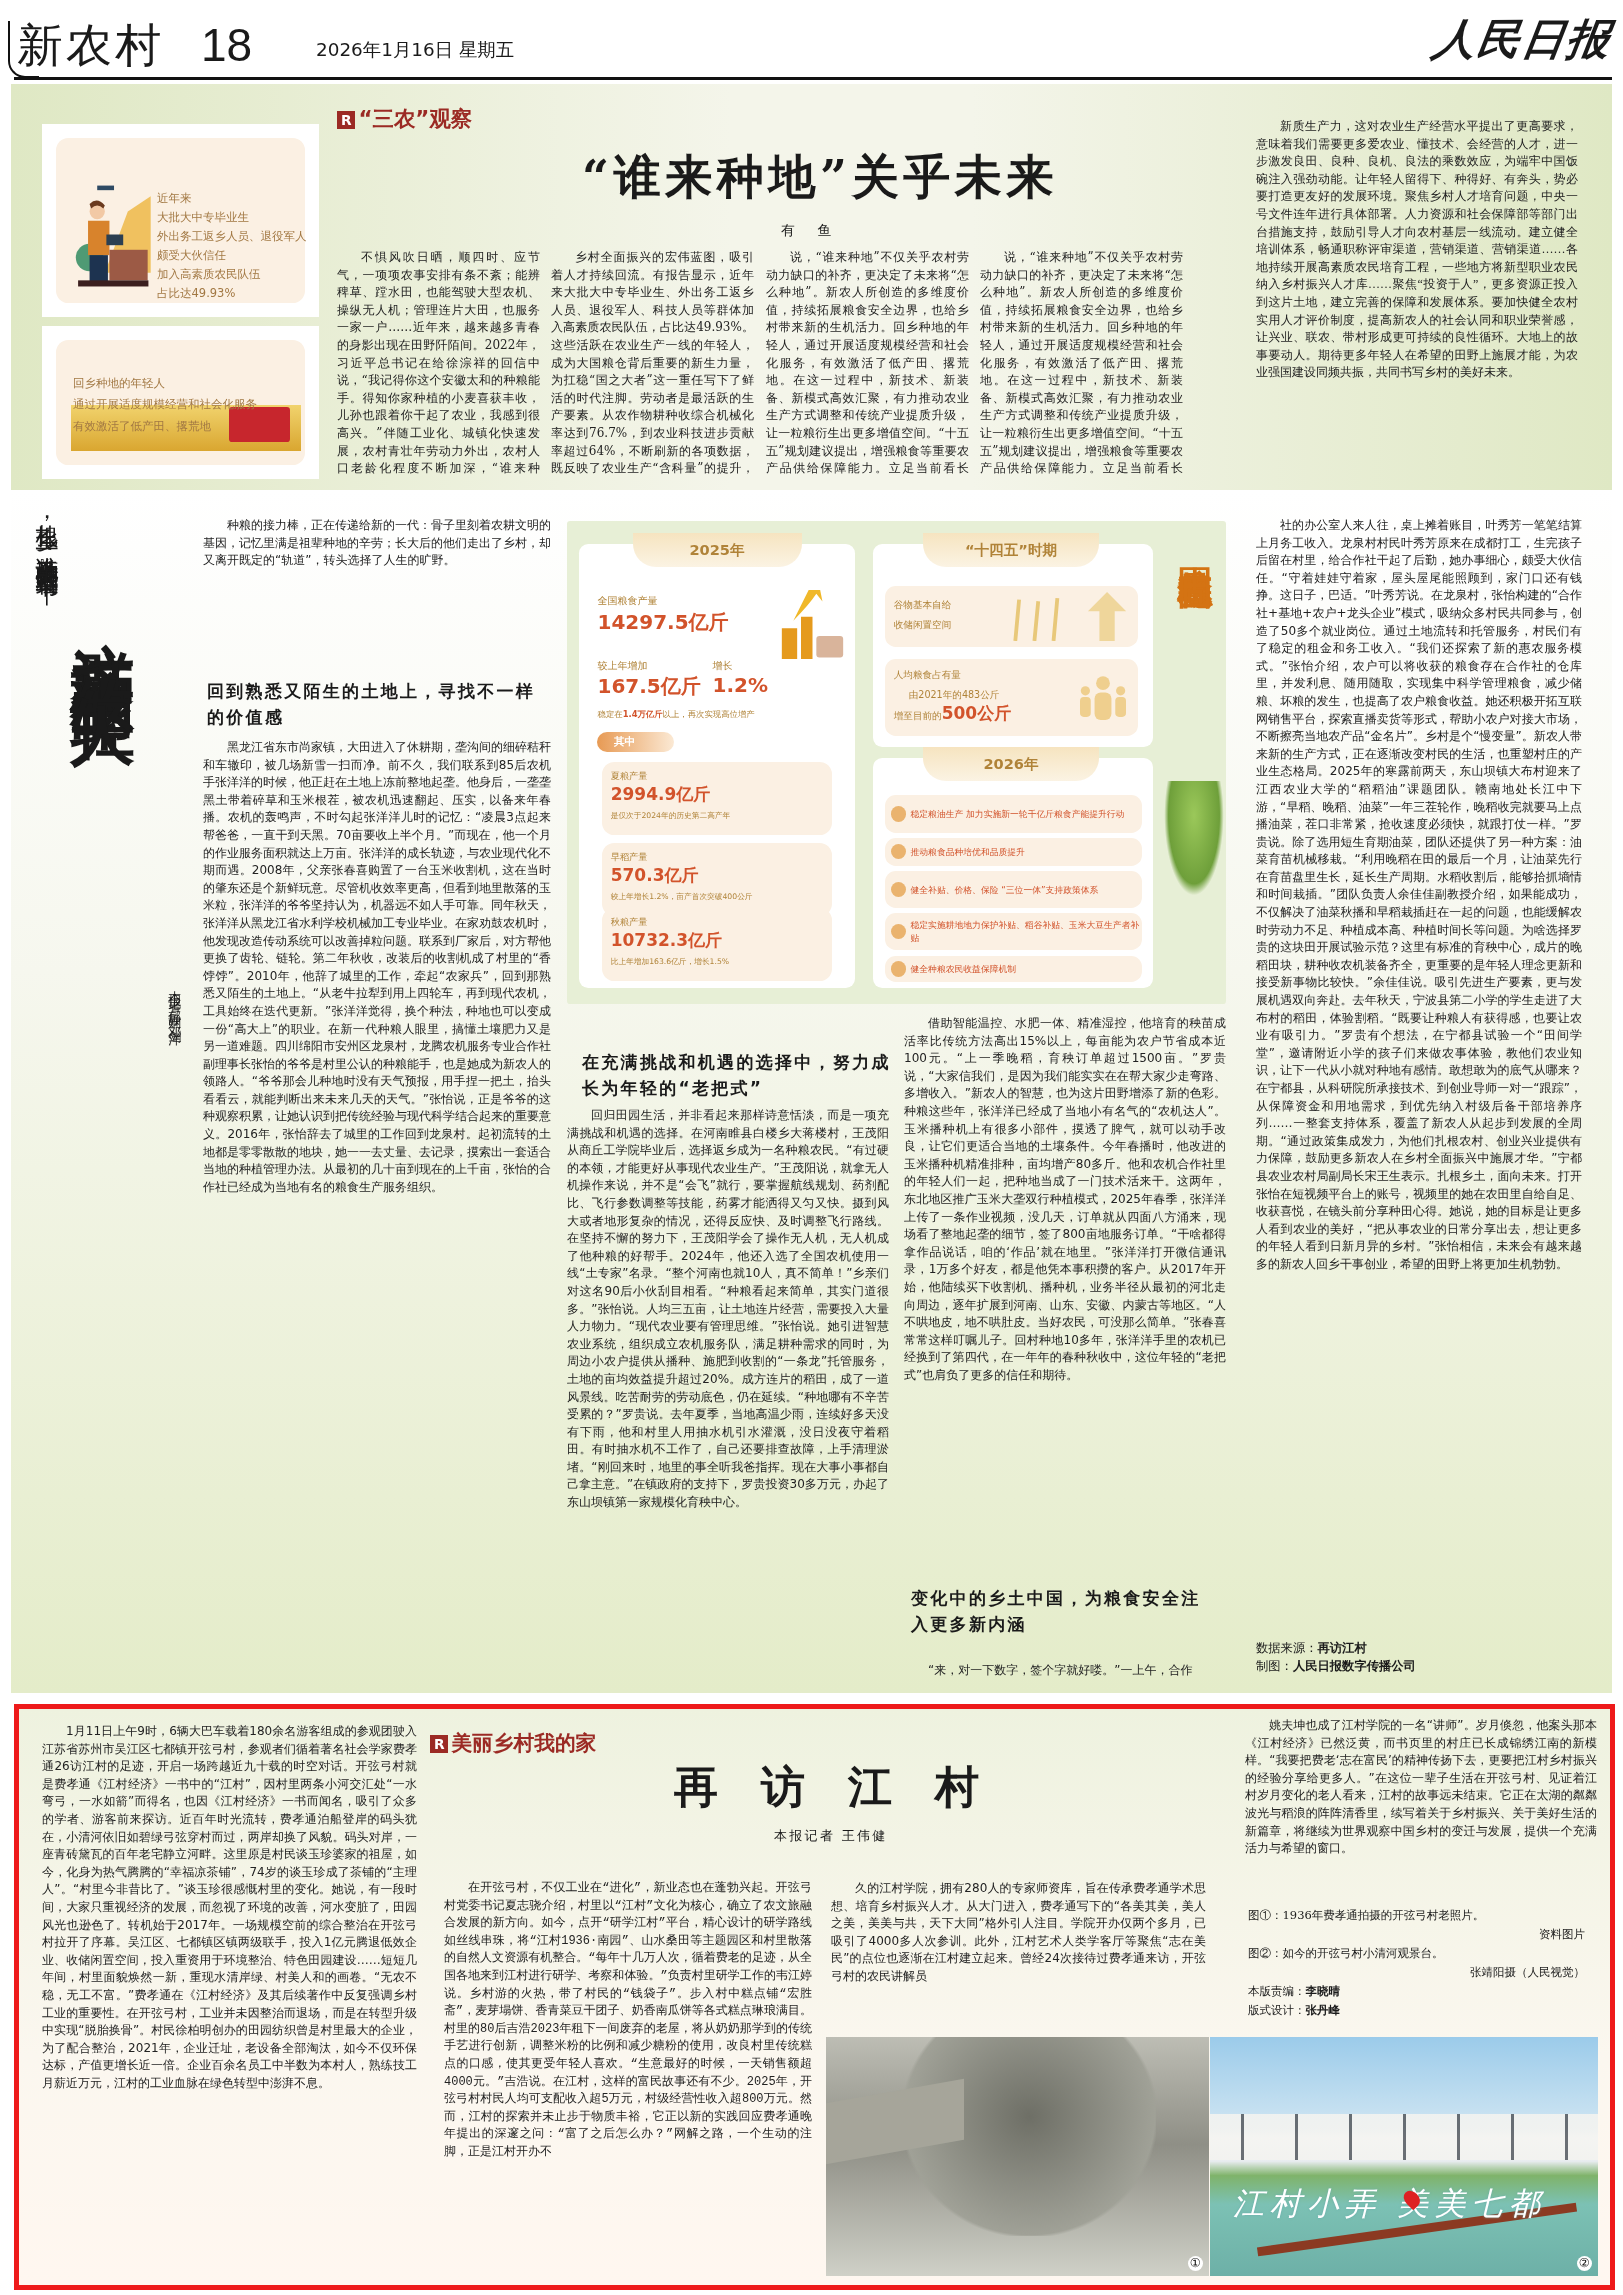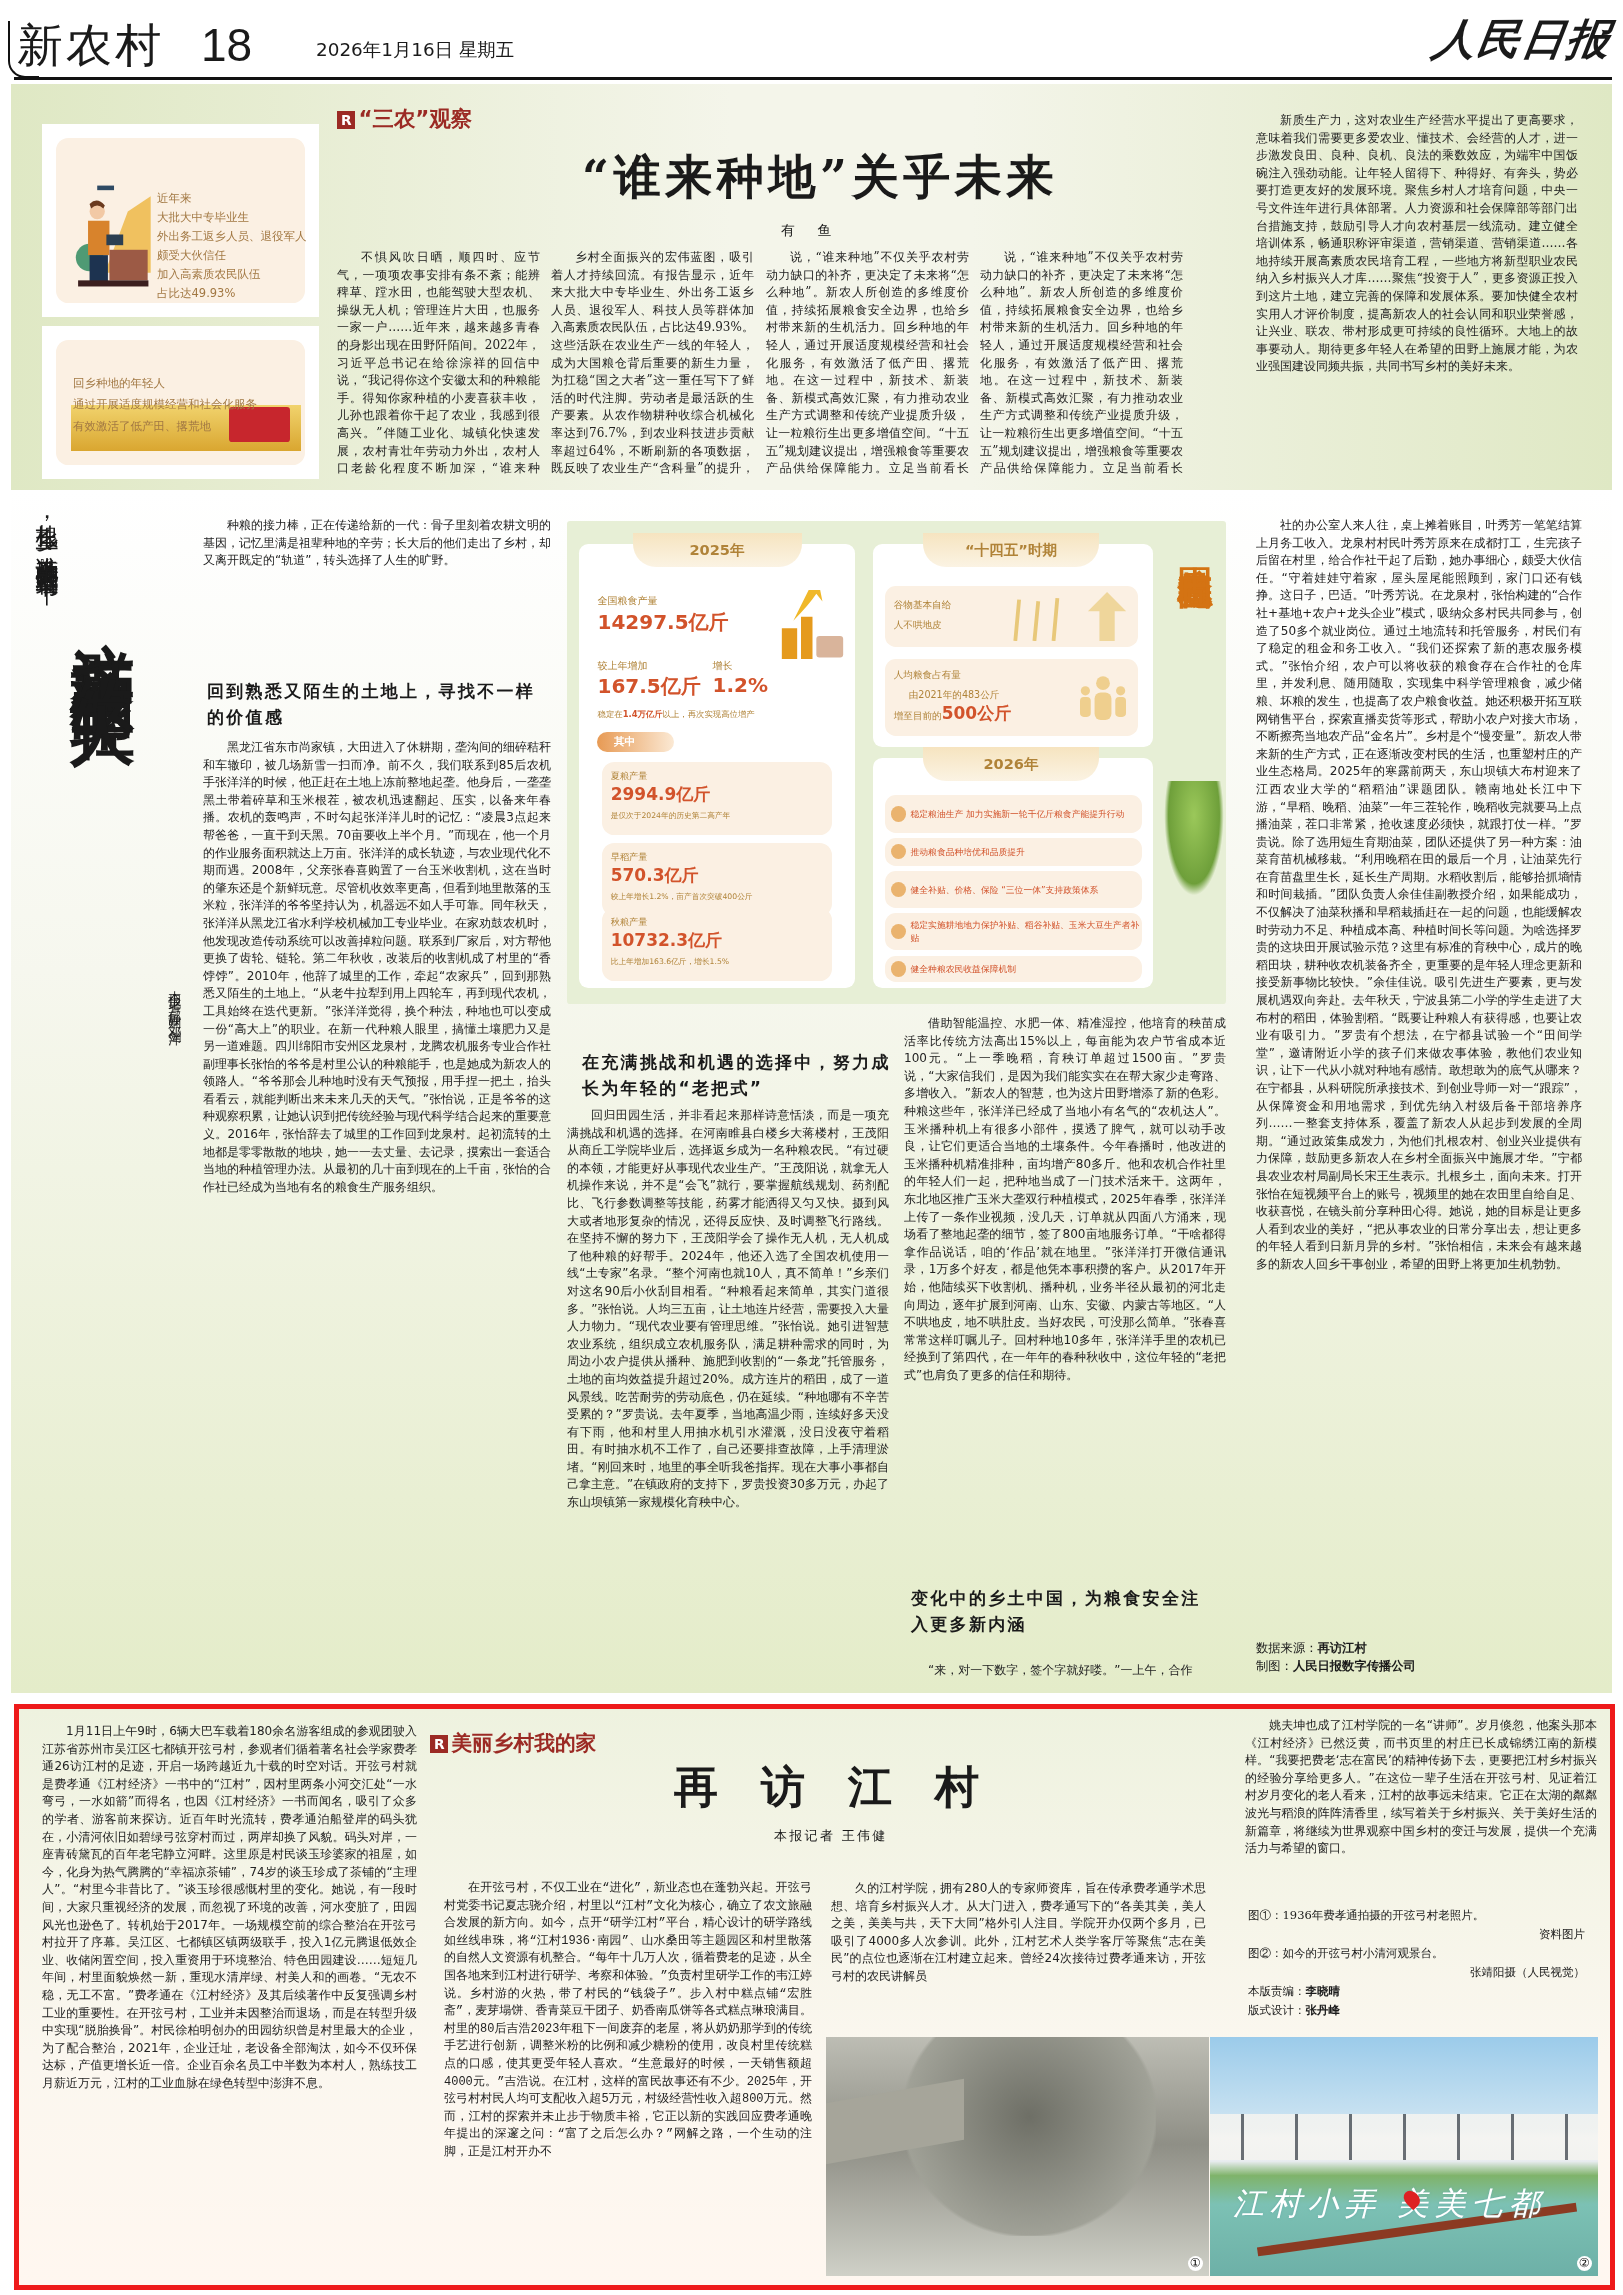--- a/index.html
+++ b/index.html
@@ -147,21 +147,21 @@
   </div>
 <div class="col kai" style="left:551px; top:249px; width:203px; height:226px;">
     <p>乡村全面振兴的宏伟蓝图，吸引着人才持续回流。有报告显示，近年来大批大中专毕业生、外出务工返乡人员、退役军人、科技人员等群体加入高素质农民队伍，占比达49.93%。这些活跃在农业生产一线的年轻人，成为大国粮仓背后重要的新生力量，为扛稳“国之大者”这一重任写下了鲜活的时代注脚。劳动者是最活跃的生产要素。从农作物耕种收综合机械化率达到76.7%，到农业科技进步贡献率超过64%，不断刷新的各项数据，既反映了农业生产“含科量”的提升，也是农业生产经营者结构“含新量”的体现。从这个意义上来</p>
   </div>
 <div class="col kai" style="left:766px; top:249px; width:203px; height:226px;">
     <p>说，“谁来种地”不仅关乎农村劳动力缺口的补齐，更决定了未来将“怎么种地”。新农人所创造的多维度价值，持续拓展粮食安全边界，也给乡村带来新的生机活力。回乡种地的年轻人，通过开展适度规模经营和社会化服务，有效激活了低产田、撂荒地。在这一过程中，新技术、新装备、新模式高效汇聚，有力推动农业生产方式调整和传统产业提质升级，让一粒粮衍生出更多增值空间。“十五五”规划建议提出，增强粮食等重要农产品供给保障能力。立足当前看长远，推动新一轮千亿斤粮食产能提升，将更多依靠科技</p>
   </div>
 <div class="col kai" style="left:980px; top:249px; width:203px; height:226px;">
     <p>说，“谁来种地”不仅关乎农村劳动力缺口的补齐，更决定了未来将“怎么种地”。新农人所创造的多维度价值，持续拓展粮食安全边界，也给乡村带来新的生机活力。回乡种地的年轻人，通过开展适度规模经营和社会化服务，有效激活了低产田、撂荒地。在这一过程中，新技术、新装备、新模式高效汇聚，有力推动农业生产方式调整和传统产业提质升级，让一粒粮衍生出更多增值空间。“十五五”规划建议提出，增强粮食等重要农产品供给保障能力。立足当前看长远，推动新一轮千亿斤粮食产能提升，将更多依靠科技</p>
   </div>
-<div class="col kai" style="left:1256px; top:112px; width:322px; height:352px;">
+<div class="col kai" style="left:1256px; top:118px; width:322px; height:352px;font-family:Liberation Serif, serif;">
     <p>新质生产力，这对农业生产经营水平提出了更高要求，意味着我们需要更多爱农业、懂技术、会经营的人才，进一步激发良田、良种、良机、良法的乘数效应，为端牢中国饭碗注入强劲动能。让年轻人留得下、种得好、有奔头，势必要打造更友好的发展环境。聚焦乡村人才培育问题，中央一号文件连年进行具体部署。人力资源和社会保障部等部门出台措施支持，鼓励引导人才向农村基层一线流动。建立健全培训体系，畅通职称评审渠道，营销渠道、营销渠道……各地持续开展高素质农民培育工程，一些地方将新型职业农民纳入乡村振兴人才库……聚焦“投资于人”，更多资源正投入到这片土地，建立完善的保障和发展体系。要加快健全农村实用人才评价制度，提高新农人的社会认同和职业荣誉感，让兴业、联农、带村形成更可持续的良性循环。大地上的故事要动人。期待更多年轻人在希望的田野上施展才能，为农业强国建设同频共振，共同书写乡村的美好未来。</p>
   </div>
 
 <div class="mid-bg"></div>
 <div class="vert-kicker">扎根乡土，『谁来种地』的时代答案正在书写——</div>
 <div class="vert-title">这群种粮的年轻人</div>
 <div class="vert-byline">本报记者 郁静娴 邓剑洋</div>
 
 <div class="col" style="left:203px; top:517px; width:348px; height:100px; font-family:'DejaVu Sans',sans-serif;">
   <p>种粮的接力棒，正在传递给新的一代：骨子里刻着农耕文明的基因，记忆里满是祖辈种地的辛劳；长大后的他们走出了乡村，却又离开既定的“轨道”，转头选择了人生的旷野。</p>
@@ -201,21 +201,21 @@
       <div class="l">秋粮产量</div>
       <div class="v">10732.3亿斤</div>
       <div class="n">比上年增加163.6亿斤，增长1.5%</div>
     </div>
   </div>
 
   <div class="panel" style="left:306px; top:23px; width:280px; height:203px;">
     <div class="panel-tab" style="left:50px; width:176px;">“十四五”时期</div>
     <div class="r-card" style="top:42px; width:253px; height:61px;">
       <div class="t" style="top:9.2px;">谷物基本自给</div>
-      <div class="t" style="top:29px;">人不哄地皮</div>
+      <div class="t" style="top:29px;">收储闲置空间</div>
       <svg style="position:absolute; left:115px; top:6.1px; width:130px; height:49px;" viewBox="0 0 170 64">
         <path d="M20 64 L25 10 M45 64 L50 12 M70 64 L75 8" stroke="#e8c87a" stroke-width="5"></path>
         <path d="M130 64 L130 25 L115 25 L140 0 L165 25 L150 25 L150 64 Z" fill="#efd69b"></path>
       </svg>
     </div>
     <div class="r-card" style="top:115px; width:253px; height:77px;">
       <div class="t" style="top:6.1px;">人均粮食占有量</div>
       <div class="t" style="top:26px;padding-left:15px;">由2021年的483公斤</div>
       <div class="t" style="top:44px;"><span>增至目前的</span><b>500公斤</b></div>
       <svg style="position:absolute; left:191px; top:15.3px; width:54px; height:46px;" viewBox="0 0 70 60">

